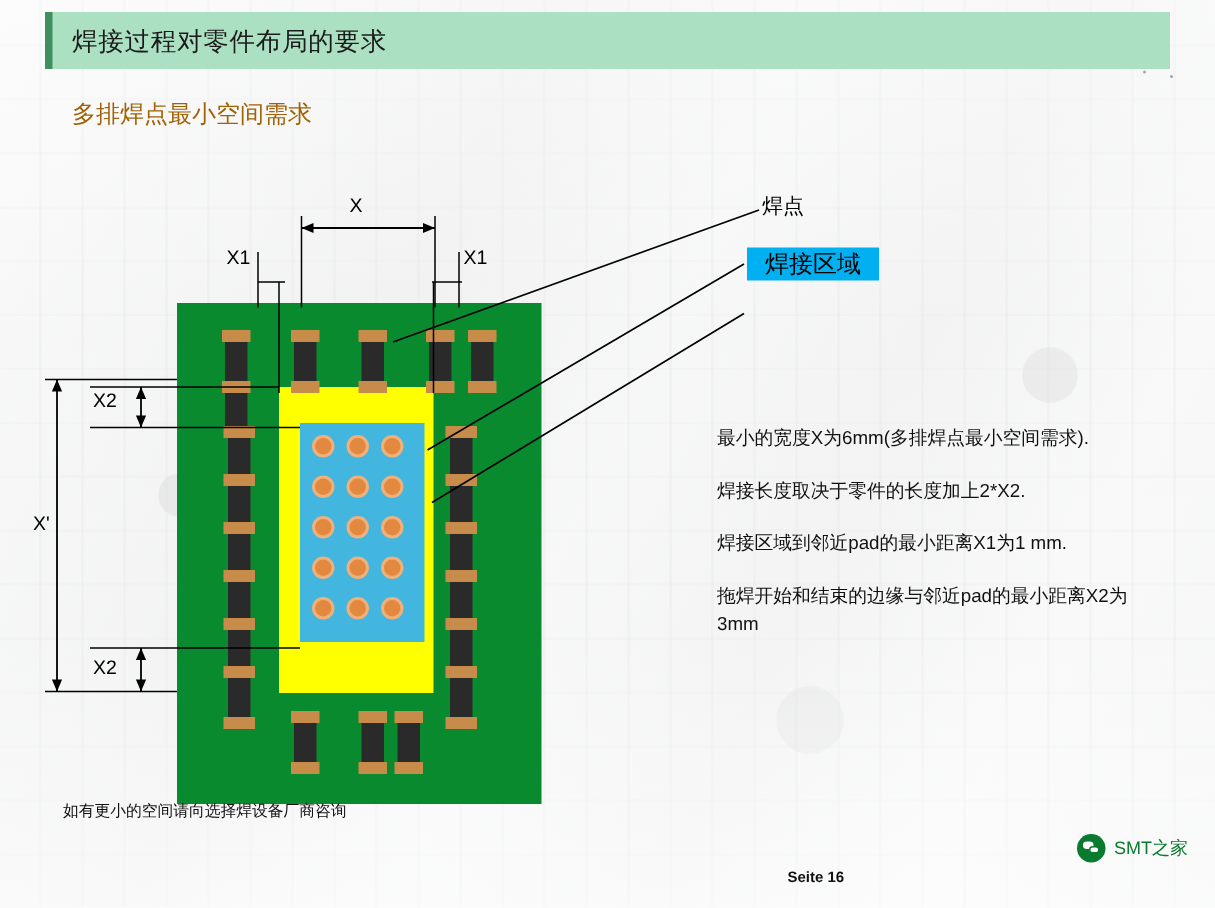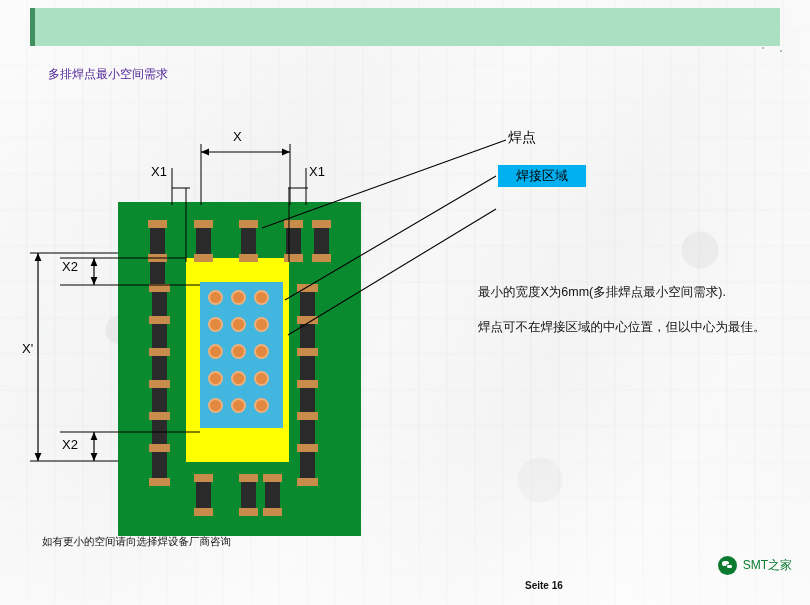--- a/index.html
+++ b/index.html
@@ -41,40 +41,40 @@
   }
   .header .bar{position:absolute;left:0;top:0;width:5px;height:38px;background:#3f8f5f;}
   .header-title{
     margin-left:18px;font-size:17px;color:#1b1b1b;letter-spacing:.5px;
   }
   .dot-r1,.dot-r2{position:absolute;width:2px;height:2px;background:#9aa;border-radius:50%;}
   .dot-r1{right:46px;top:47px;}
   .dot-r2{right:28px;top:50px;}
 
   .subtitle{
-    position:absolute;left:48px;top:66px;font-size:12px;color:#4c1d95;
+    position:absolute;left:48px;top:66px;font-size:16px;color:#a16207;
   }
 
   
   .board{position:absolute;left:118px;top:202px;width:243px;height:334px;background:#0a8a2f;}
 
   .yellow{position:absolute;left:186px;top:258px;width:103px;height:204px;background:#ffff00;}
   .blue{position:absolute;left:200px;top:282px;width:83px;height:146px;background:#43b6e0;}
   .chip{position:absolute;background:#2a2a2a;}
   .chip-v{width:15px;height:30px;}
   .chip-cap{position:absolute;background:#c78b4a;}
 
   
   .ball{position:absolute;width:15px;height:15px;border-radius:50%;background:#e2893f;border:2px solid #f0b07a;box-sizing:border-box;}
   .lbl{position:absolute;font-size:13px;color:#000;}
 
   
   .legend-blue{
     position:absolute;left:498px;top:165px;width:88px;height:22px;background:#00b0f0;
-    display:flex;align-items:center;justify-content:center;font-size:13px;color:#000;
+    display:flex;align-items:center;justify-content:center;font-size:16px;color:#000;
   }
   .legend-yellow{
     position:absolute;left:498px;top:198px;width:172px;height:22px;background:#ffff00;
     display:flex;align-items:center;justify-content:center;font-size:13px;color:#000;
   }
   .lead-label{position:absolute;left:508px;top:129px;font-size:14px;color:#000;}
 
   
   .lines{position:absolute;left:0;top:0;width:810px;height:605px;pointer-events:none;}
 
@@ -95,20 +95,21 @@
 </head>
 <body>
 
 <div class="slide">
 
   <div class="bg-photo"></div>
   <div class="bg-fade"></div>
 
   <div class="header">
     <div class="bar"></div>
+    <div class="header-title">焊接过程对零件布局的要求</div>
   </div>
   <div class="dot-r1"></div>
   <div class="dot-r2"></div>
 
   <div class="subtitle">多排焊点最小空间需求</div>
 
   <div class="board"></div>
   <div class="yellow"></div>
   <div class="blue"></div>
 
@@ -227,21 +228,23 @@
   <div class="lbl" style="left:309px;top:164px;">X1</div>
   <div class="lbl" style="left:62px;top:259px;">X2</div>
   <div class="lbl" style="left:62px;top:437px;">X2</div>
   <div class="lbl" style="left:22px;top:341px;">X'</div>
 
   <div class="lead-label">焊点</div>
   <div class="legend-blue">焊接区域</div>
 
   <div class="rtext">
     <p>最小的宽度X为6mm(多排焊点最小空间需求).</p>
-    <p>焊点可不在焊接区域的中心位置，但以中心为最佳。</p>
+    <p>焊接长度取决于零件的长度加上2*X2.</p>
+    <p>焊接区域到邻近pad的最小距离X1为1 mm.</p>
+    <p>拖焊开始和结束的边缘与邻近pad的最小距离X2为3mm</p>
   </div>
 
   <div class="bottom-note">如有更小的空间请向选择焊设备厂商咨询</div>
   <div class="seite">Seite 16</div>
 
   <div class="badge">
     <span class="circ"></span>
     <span>SMT之家</span>
   </div>
 

